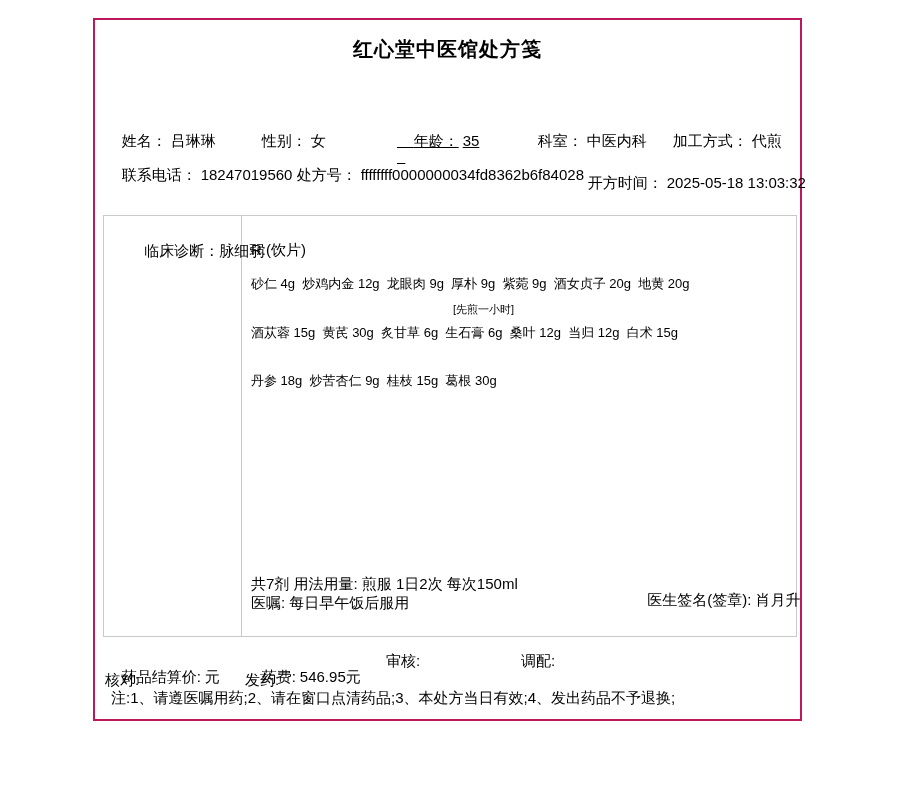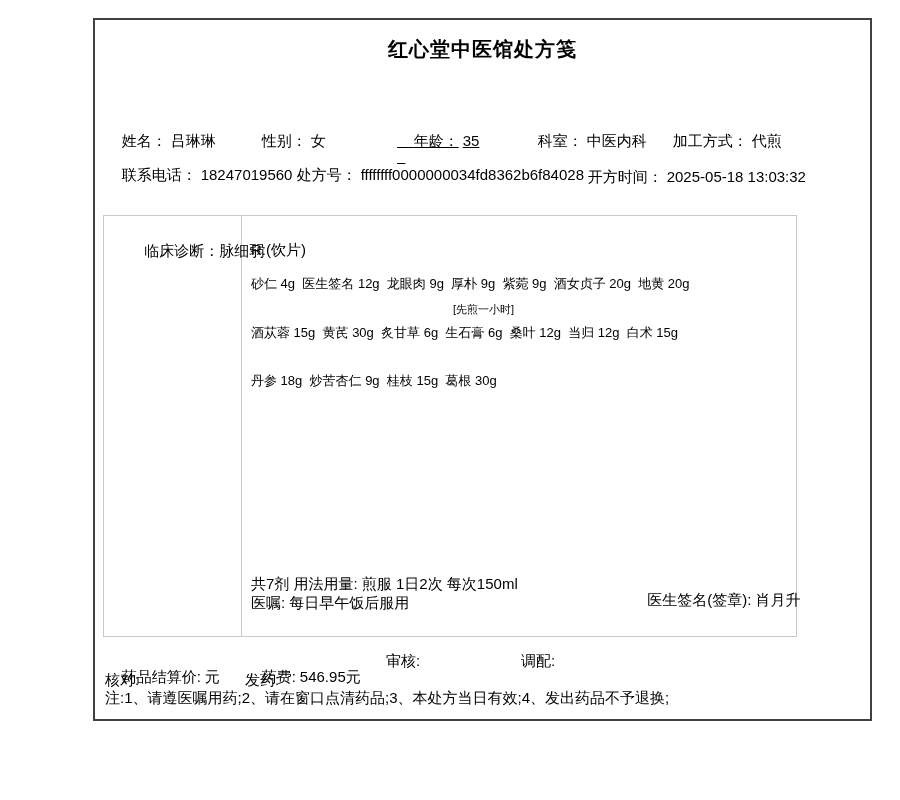--- a/index.html
+++ b/index.html
@@ -1,22 +1,22 @@
 <!DOCTYPE html>
 <html><head>
 <meta charset="utf-8">
 <style>
   html,body{margin:0;padding:0;}
   body{
     width:900px;height:800px;background:#ffffff;position:relative;
     font-family:"Liberation Sans","DejaVu Sans",sans-serif;color:#000;
   }
   .sheet{
-    position:absolute;left:93px;top:18px;width:779px;height:703px;
-    border:2px solid #404040;background:#fff;box-sizing:border-box;
+    position:absolute;left:93px;top:18px;width:709px;height:703px;
+    border:2px solid #be185d;background:#fff;box-sizing:border-box;
   }
   .abs{position:absolute;white-space:pre;}
   .title{
     position:absolute;top:16px;left:0;width:100%;text-align:center;
     font-size:20px;font-weight:bold;letter-spacing:1px;
   }
   .fs{font-size:15px;line-height:16px;}
   .rx-box{
     position:absolute;left:8px;top:195px;width:692px;height:420px;
     border:1px solid #c9c9c9;box-sizing:content-box;background:#fff;
@@ -54,35 +54,35 @@
   <div class="abs fs pair" style="left:426px;top:97px;">
     <span class="lbl">科室：</span><span class="val">中医内科</span>
   </div>
 
   <div class="abs fs pair" style="left:10px;top:131px;">
     <span class="lbl">联系电话：</span><span class="val">18247019560</span>
   </div>
   <div class="abs fs pair" style="left:185px;top:131px;">
     <span class="lbl">处方号：</span><span class="val">ffffffff0000000034fd8362b6f84028</span>
   </div>
-  <div class="abs fs pair" style="left:476px;top:133px;">
+  <div class="abs fs pair" style="left:476px;top:139px;">
     <span class="lbl">开方时间：</span><span class="val">2025-05-18 13:03:32</span>
   </div>
 
   <div class="rx-box">
     <div class="diag-cell">
       <div class="abs fs" style="left:7px;top:11px;">
         <span class="lbl">临床诊断：</span><span class="val">脉细弱</span>
       </div>
     </div>
 
     <div class="rx-col">
       <div class="abs fs" style="left:9px;top:26px;text-align:right;">R:(饮片)</div>
 
-      <div class="herb-line" style="top:59px;">砂仁 4g  医生签名 12g  龙眼肉 9g  厚朴 9g  紫菀 9g  酒女贞子 20g  地黄 20g</div>
+      <div class="herb-line" style="top:59px;">砂仁 4g  炒鸡内金 12g  龙眼肉 9g  厚朴 9g  紫菀 9g  酒女贞子 20g  地黄 20g</div>
 
       <div class="annotation" style="left:205px;top:86px;">[先煎一小时]</div>
 
       <div class="herb-line" style="top:108px;">酒苁蓉 15g  黄芪 30g  炙甘草 6g  生石膏 6g  桑叶 12g  当归 12g  白术 15g</div>
 
       <div class="herb-line" style="top:156px;">丹参 18g  炒苦杏仁 9g  桂枝 15g  葛根 30g</div>
 
       <div class="abs fs" style="left:9px;top:360px;">共7剂 用法用量: 煎服 1日2次 每次150ml</div>
       <div class="abs fs" style="left:9px;top:379px;">医嘱: 每日早午饭后服用</div>
 
@@ -97,15 +97,15 @@
   </div>
   <div class="abs fs pair" style="left:150px;top:633px;">
     <span class="lbl">药费:</span><span class="val">546.95元</span>
   </div>
   <div class="abs fs" style="left:291px;top:633px;">审核:</div>
   <div class="abs fs" style="left:426px;top:633px;">调配:</div>
 
   <div class="abs fs" style="left:10px;top:652px;">核对:</div>
   <div class="abs fs" style="left:150px;top:652px;">发药:</div>
 
-  <div class="abs fs" style="left:10px;top:670px;">注:1、请遵医嘱用药;2、请在窗口点清药品;3、本处方当日有效;4、发出药品不予退换;</div>
+  <div class="abs fs" style="left:16px;top:670px;">注:1、请遵医嘱用药;2、请在窗口点清药品;3、本处方当日有效;4、发出药品不予退换;</div>
 
 </div>
 
 </body></html>

